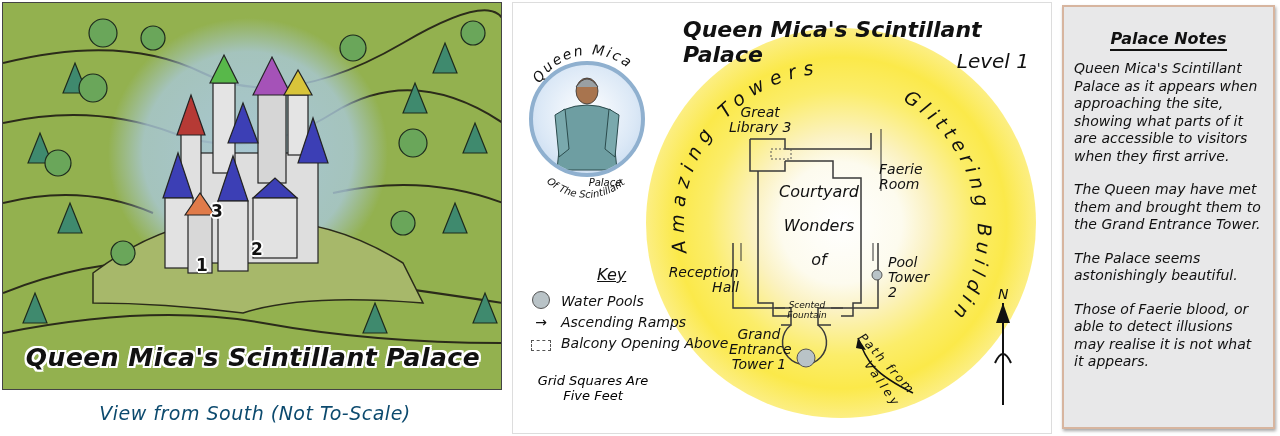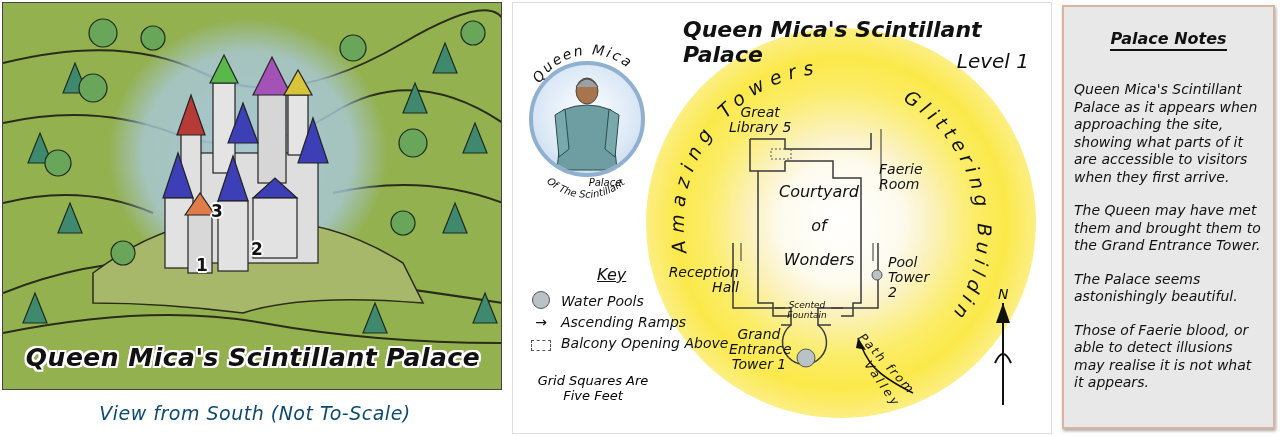--- a/index.html
+++ b/index.html
@@ -76,21 +76,21 @@
     box-shadow: 1px 2px 3px rgba(0,0,0,0.35);
     padding: 0 10px;
   }
   #notes-title {
     text-align: center; margin-top: 22px; font-size: 16px; font-style: italic; font-weight: bold; color: #111;
   }
   #notes-title span { border-bottom: 2px solid #111; padding-bottom: 1px; }
   .note-para {
     margin-top: 16px; font-size: 14px; font-style: italic; line-height: 17.5px; color: #111;
   }
-  .note-para:first-of-type { margin-top: 33px; }
+  .note-para:first-of-type { margin-top: 12px; }
 </style>
 </head>
 <body>
 
 <div id="view-panel">
   <div id="view-art">
     <svg width="500" height="388" viewBox="0 0 500 388">
       <defs>
         <radialGradient id="glowG" cx="50%" cy="50%" r="50%">
           <stop offset="0%" stop-color="#a9c8d8" stop-opacity="0.95"></stop>
@@ -234,30 +234,30 @@
       <line x1="490" y1="300" x2="490" y2="402" stroke="#111" stroke-width="2"></line>
       <path d="M483 320 L490 300 L497 320 Z" fill="#111"></path>
       <path d="M482 360 Q490 342 498 360" fill="none" stroke="#111" stroke-width="2"></path>
     </g>
   </svg>
 
   <div class="plan-label" style="left:72px; top:174px; font-size:10px; line-height:11px; width:40px;">Palace</div>
 
   <div class="plan-label" style="left:216px; top:102px;">
     <div>Great</div>
-    <div>Library 5</div>
+    <div>Library 3</div>
   </div>
   <div class="plan-label" style="left:366px; top:159px; text-align:left;">
     <div>Faerie</div>
     <div>Room</div>
   </div>
   <div class="plan-label big" style="left:256px; top:172px; width:100px; line-height:34px;">
     <div>Courtyard</div>
+    <div>Wonders</div>
     <div>of</div>
-    <div>Wonders</div>
   </div>
   <div class="plan-label" style="left:154px; top:262px; text-align:right; width:72px;">
     <div>Reception</div>
     <div>Hall</div>
   </div>
   <div class="plan-label" style="left:375px; top:252px; text-align:left;">
     <div>Pool</div>
     <div>Tower</div>
     <div>2</div>
   </div>

